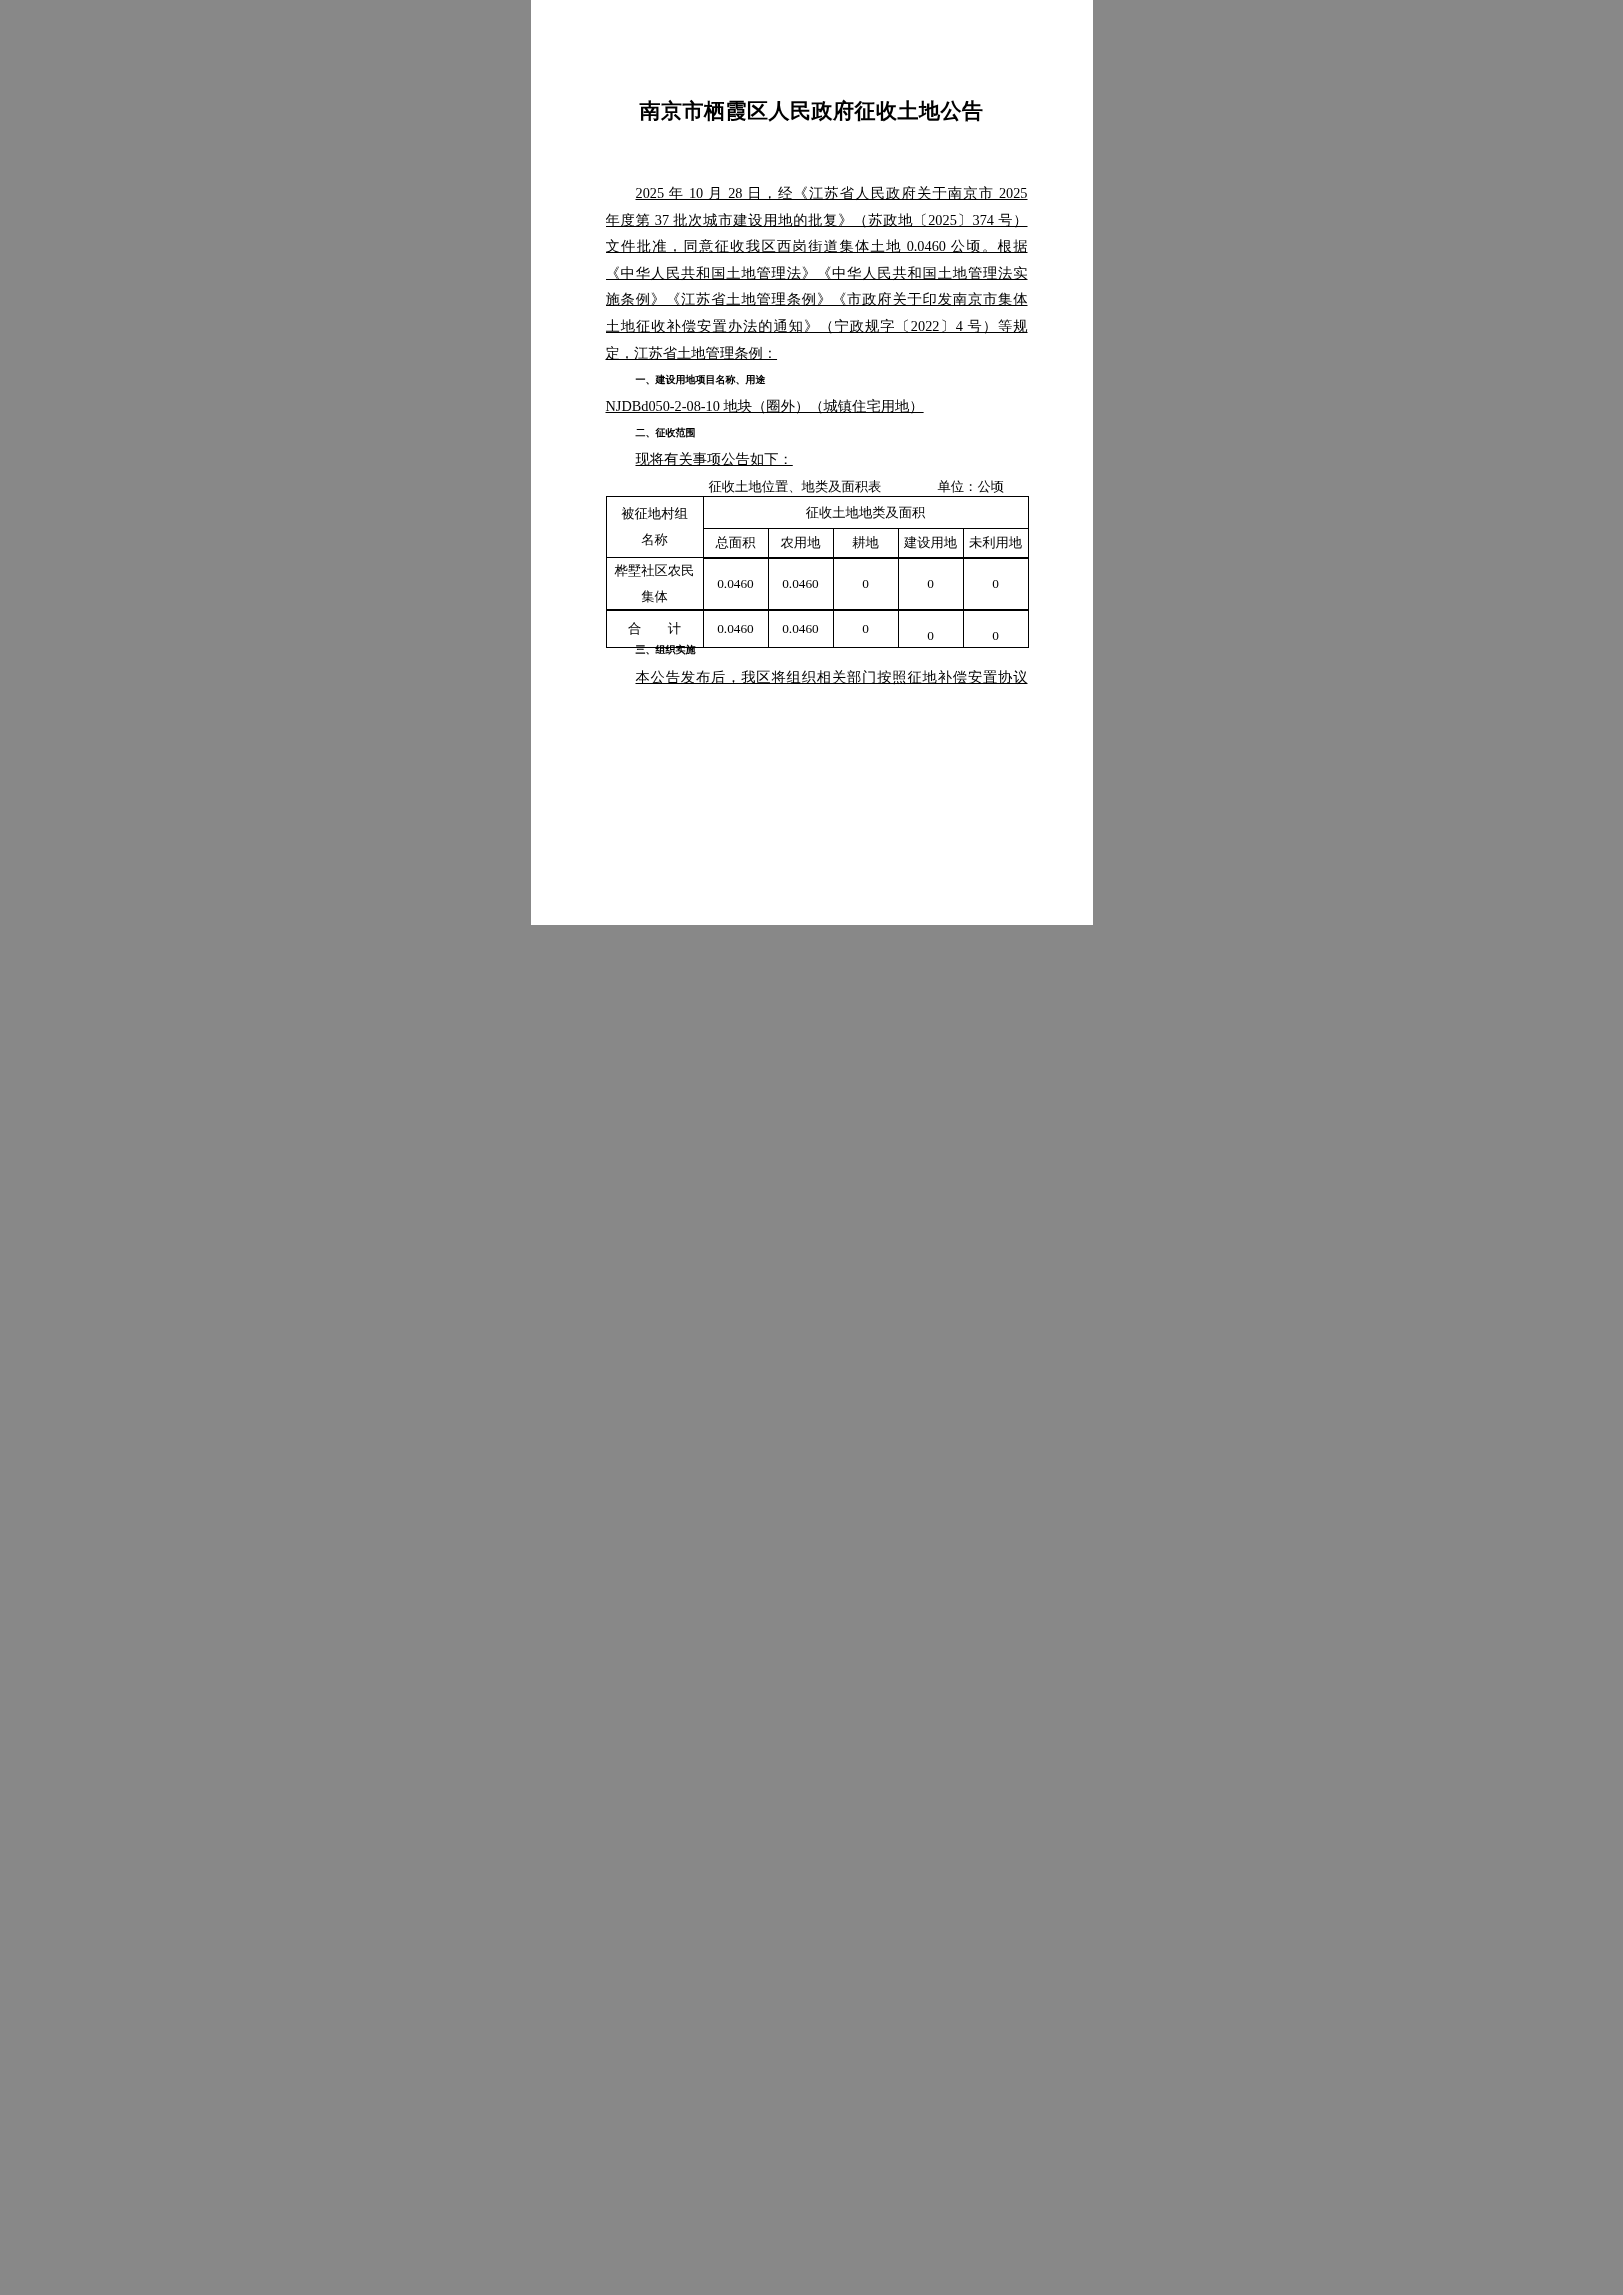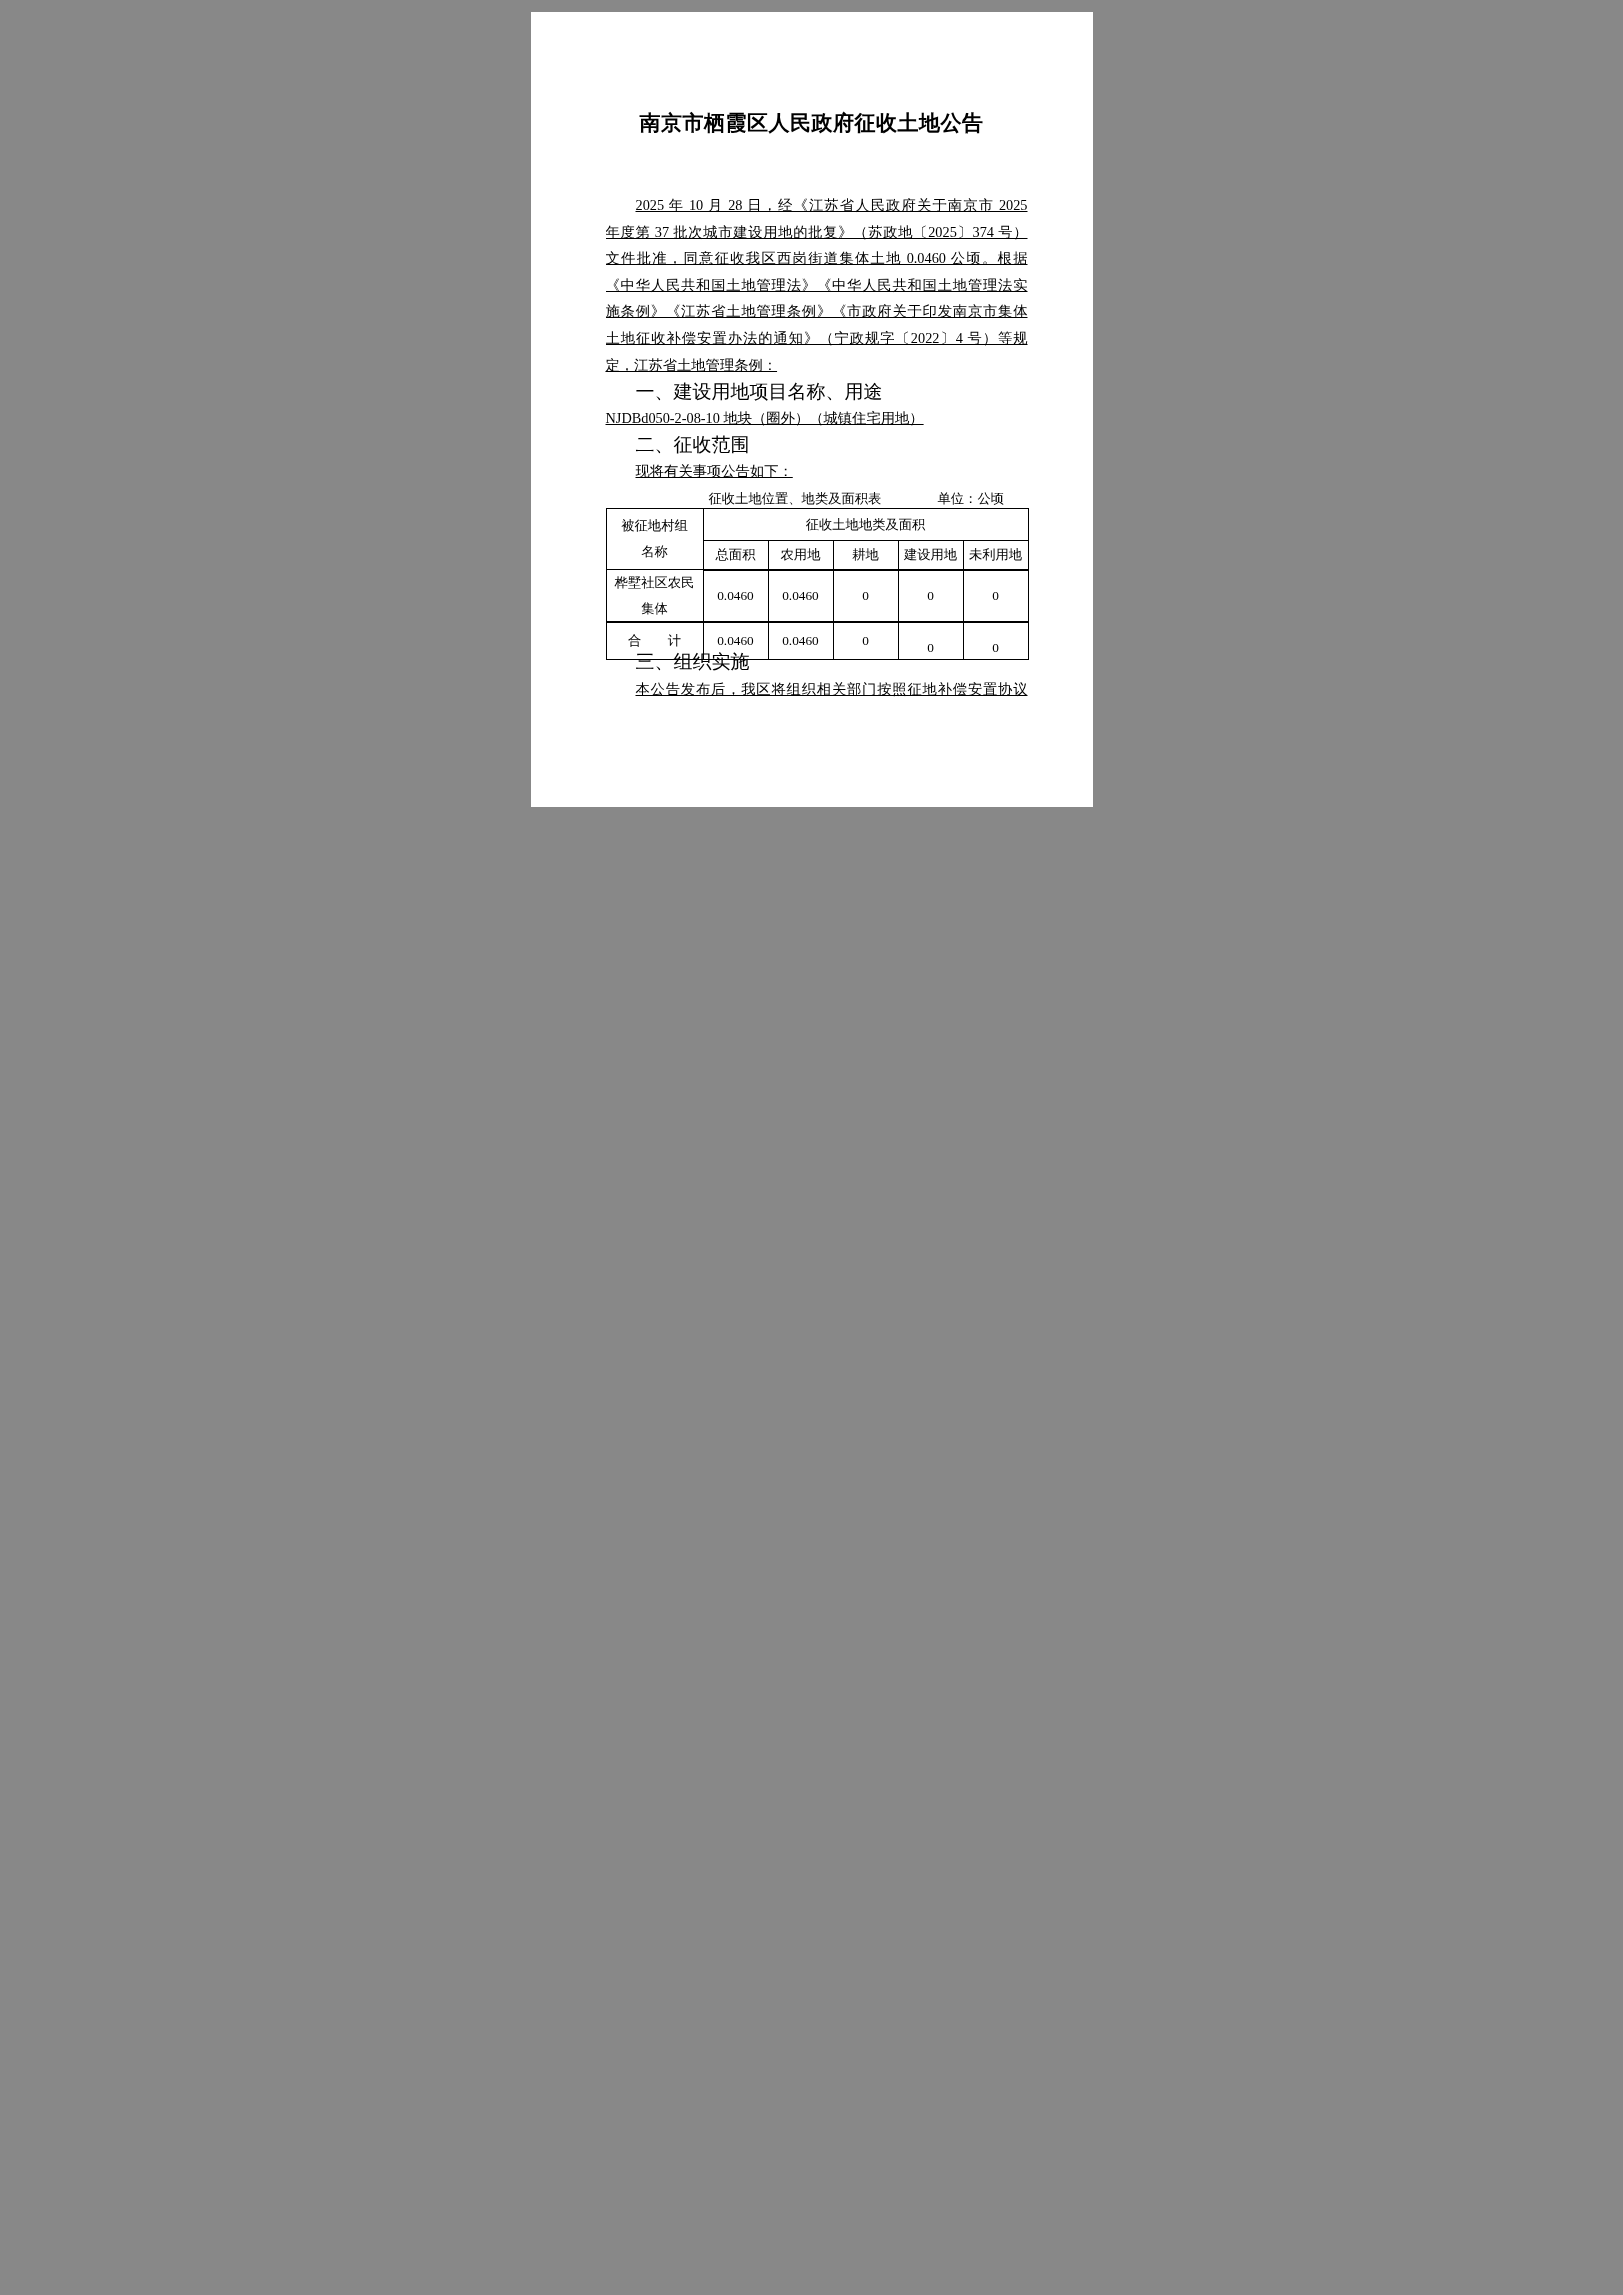--- a/index.html
+++ b/index.html
@@ -1,20 +1,20 @@
 <!DOCTYPE html>
 <html lang="zh" style="font-size:8.2px"><head>
 <meta charset="utf-8">
 <style>
   html,body { margin:0; padding:0; background:#888; }
   .page {
     position: relative;
     width: 562px;
-    height: 795px;
-    margin: 12px auto;
+    height: 925px;
+    margin: 0 auto;
     background: #ffffff;
     color: #000;
     font-family: "Liberation Serif", serif;
     overflow: hidden;
   }
   .abs { position:absolute; }
 
   .title {
     left:0; right:0; top:95px;
     text-align:center;
@@ -41,22 +41,22 @@
     white-space:normal;
     text-align:justify;
     text-align-last:justify;
     text-justify:inter-ideograph;
     overflow:hidden;
   }
   .indent { text-indent:30px; }
 
   .heading {
     font-family:"Liberation Sans", sans-serif;
-    font-weight:normal;
-    font-size:19px;
+    font-weight:bold;
+    font-size:10px;
     height:26.6px; line-height:26.6px;
     text-indent:30px;
     white-space:nowrap;
   }
 
   .caption-row {
     height:26.6px; line-height:26.6px;
     font-size:13.3px;
   }
   .caption-row .cap  { position:absolute; left:103px; top:0; }

